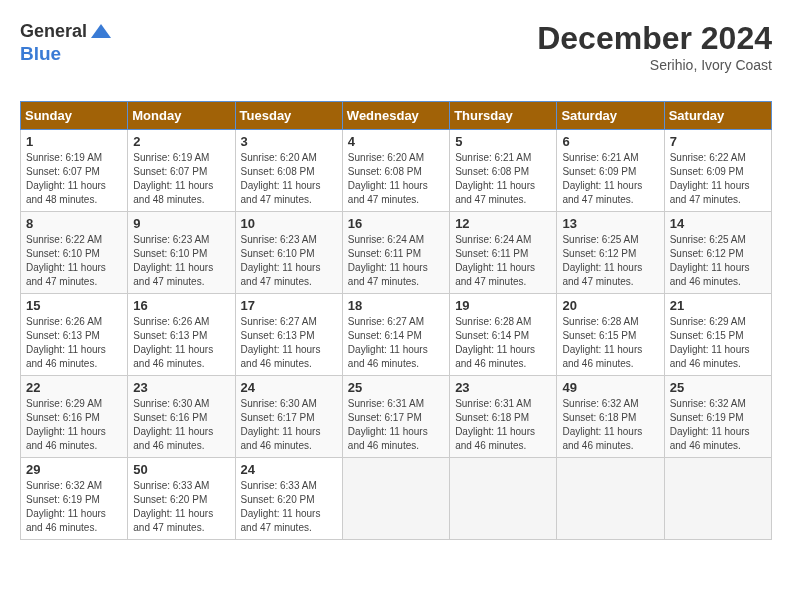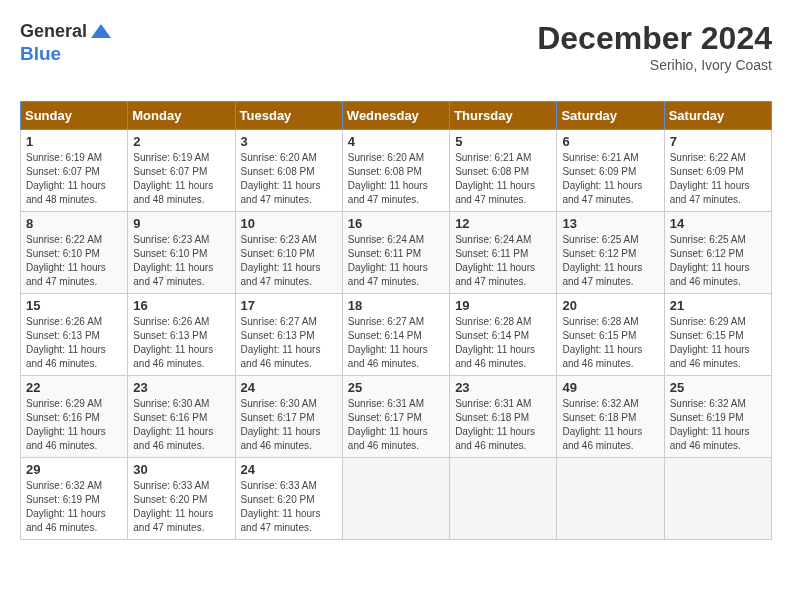--- a/index.html
+++ b/index.html
@@ -247,21 +247,21 @@
         <span class="day-num">25</span>
         <span class="day-info">Sunrise: 6:32 AM<br>Sunset: 6:19 PM<br>Daylight: 11 hours and 46 minutes.</span>
       </td>
       </tr>
       <tr>
         <td>
         <span class="day-num">29</span>
         <span class="day-info">Sunrise: 6:32 AM<br>Sunset: 6:19 PM<br>Daylight: 11 hours and 46 minutes.</span>
       </td>
         <td>
-        <span class="day-num">30</span>
+        <span class="day-num">50</span>
         <span class="day-info">Sunrise: 6:33 AM<br>Sunset: 6:20 PM<br>Daylight: 11 hours and 47 minutes.</span>
       </td>
         <td>
         <span class="day-num">24</span>
         <span class="day-info">Sunrise: 6:33 AM<br>Sunset: 6:20 PM<br>Daylight: 11 hours and 47 minutes.</span>
       </td>
         <td class="empty"></td>
         <td class="empty"></td>
         <td class="empty"></td>
         <td class="empty"></td>

